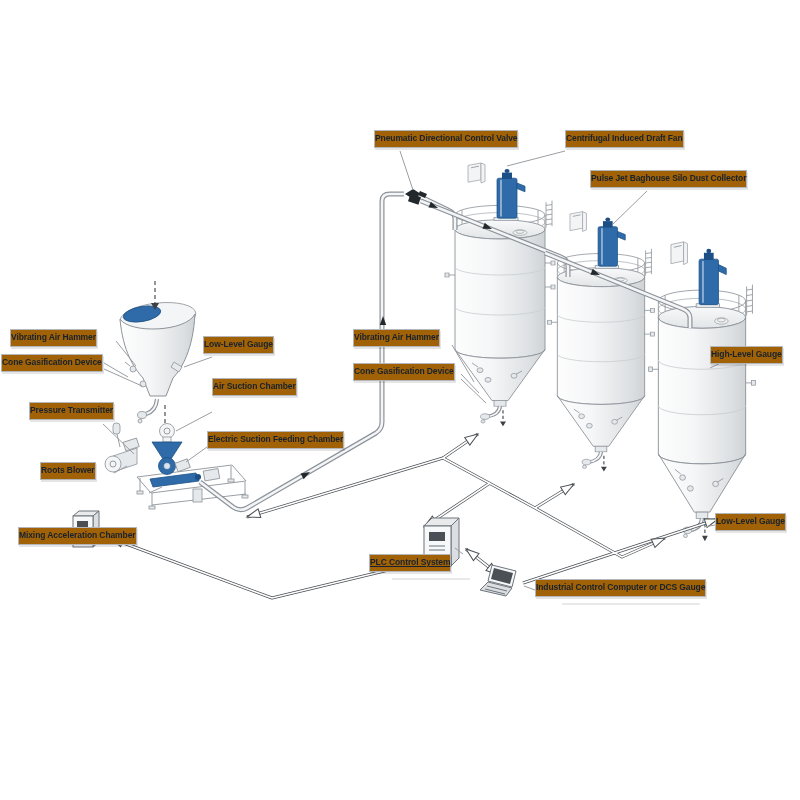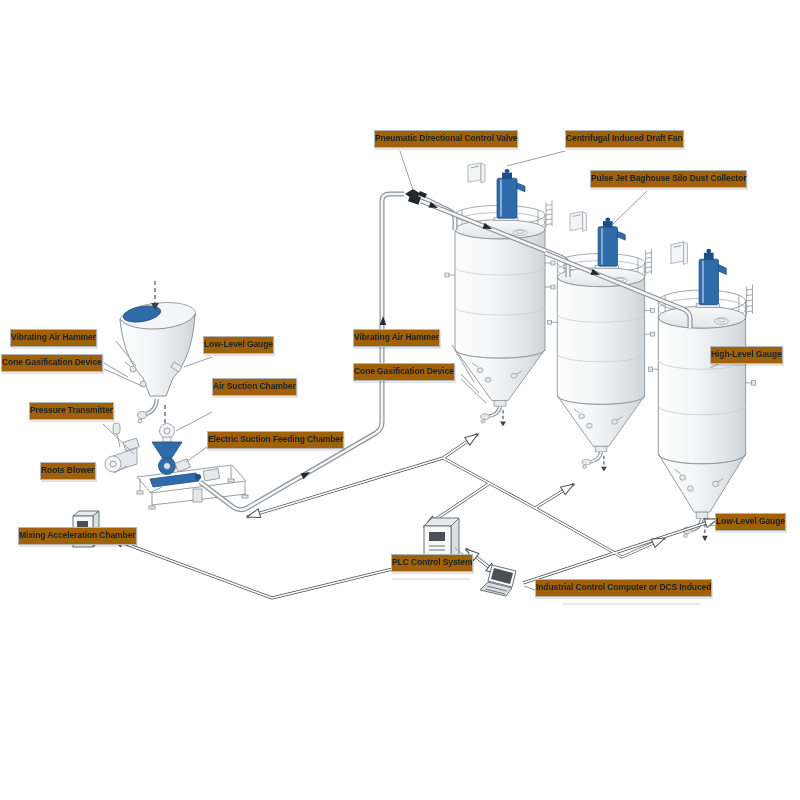--- a/index.html
+++ b/index.html
@@ -307,16 +307,16 @@
 <div class="lbl" style="left:1px;top:354px;">Cone Gasification Device</div>
 <div class="lbl" style="left:29px;top:402px;">Pressure Transmitter</div>
 <div class="lbl" style="left:212px;top:378px;">Air Suction Chamber</div>
 <div class="lbl" style="left:207px;top:431px;">Electric Suction Feeding Chamber</div>
 <div class="lbl" style="left:40px;top:462px;">Roots Blower</div>
 <div class="lbl" style="left:18px;top:483px;margin-top:44px;">Mixing Acceleration Chamber</div>
 <div class="lbl" style="left:353px;top:329px;">Vibrating Air Hammer</div>
 <div class="lbl" style="left:353px;top:363px;">Cone Gasification Device</div>
 <div class="lbl" style="left:710px;top:346px;">High-Level Gauge</div>
 <div class="lbl" style="left:715px;top:513px;">Low-Level Gauge</div>
-<div class="lbl" style="left:391px;top:554px;">PLC Control System</div>
-<div class="lbl" style="left:535px;top:579px;">Industrial Control Computer or DCS Induced</div>
+<div class="lbl" style="left:369px;top:554px;text-decoration:underline;">PLC Control System</div>
+<div class="lbl" style="left:535px;top:579px;">Industrial Control Computer or DCS Gauge</div>
 
 </div>
 
 </body></html>

